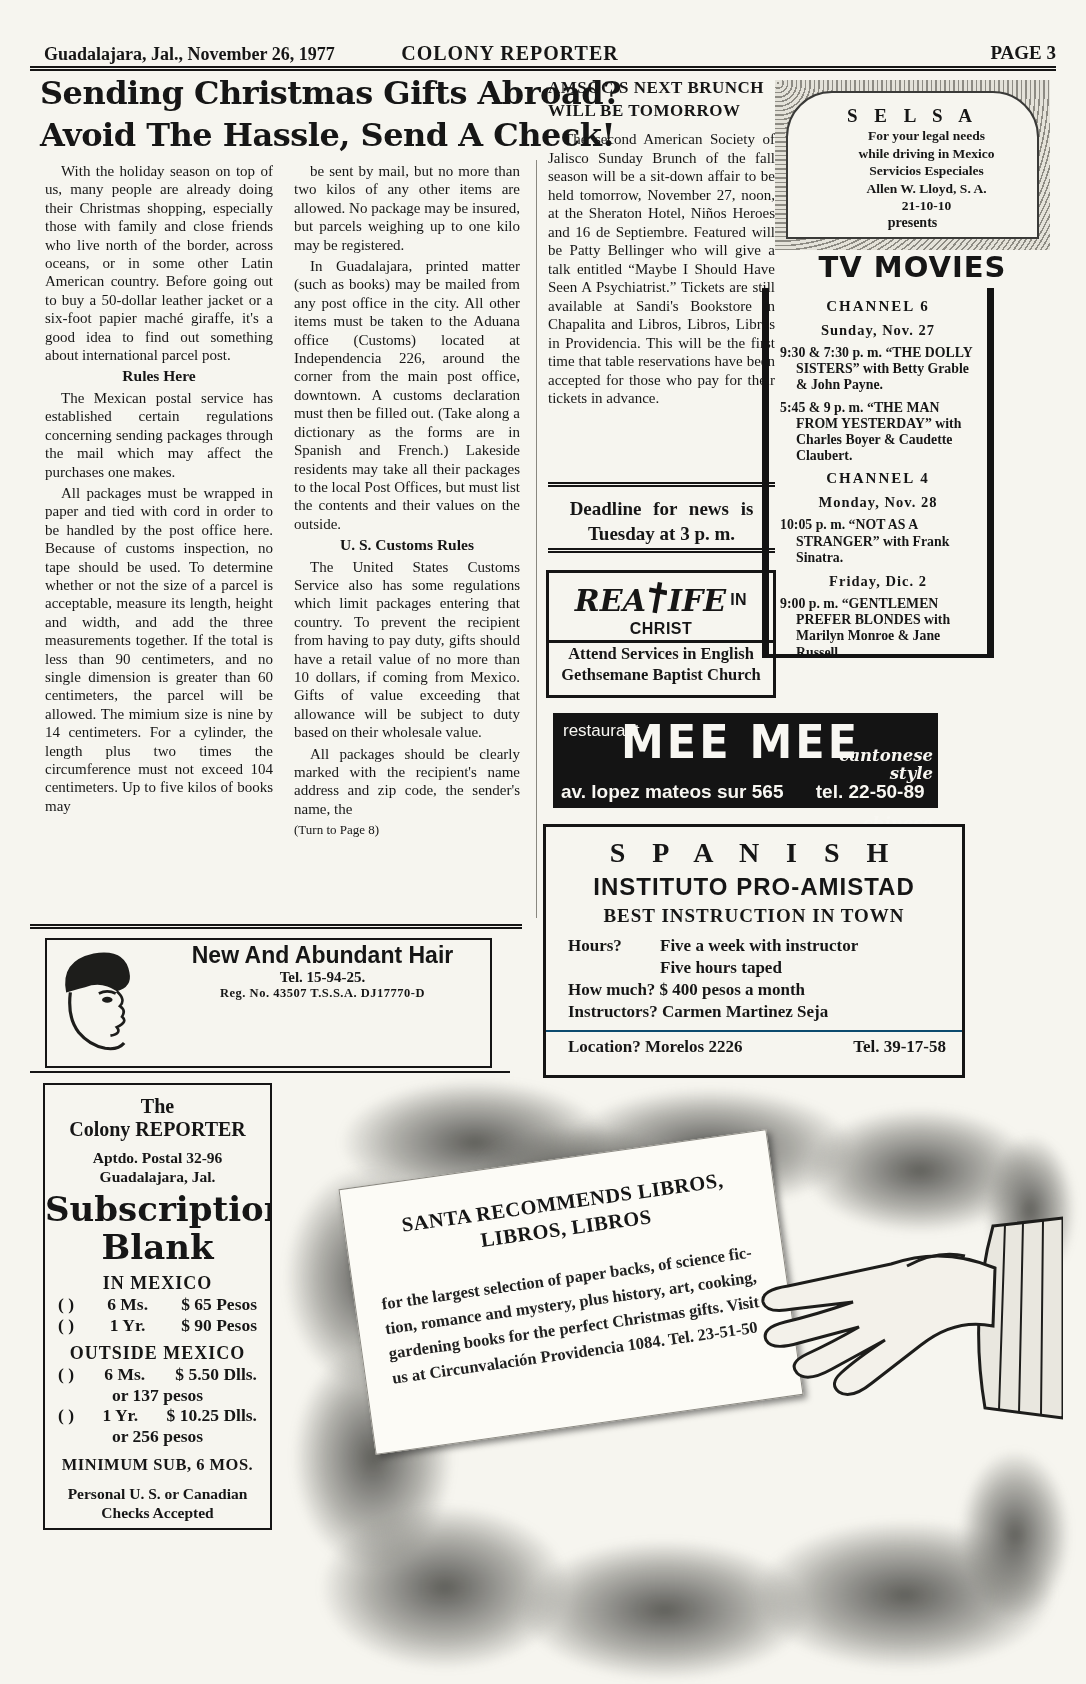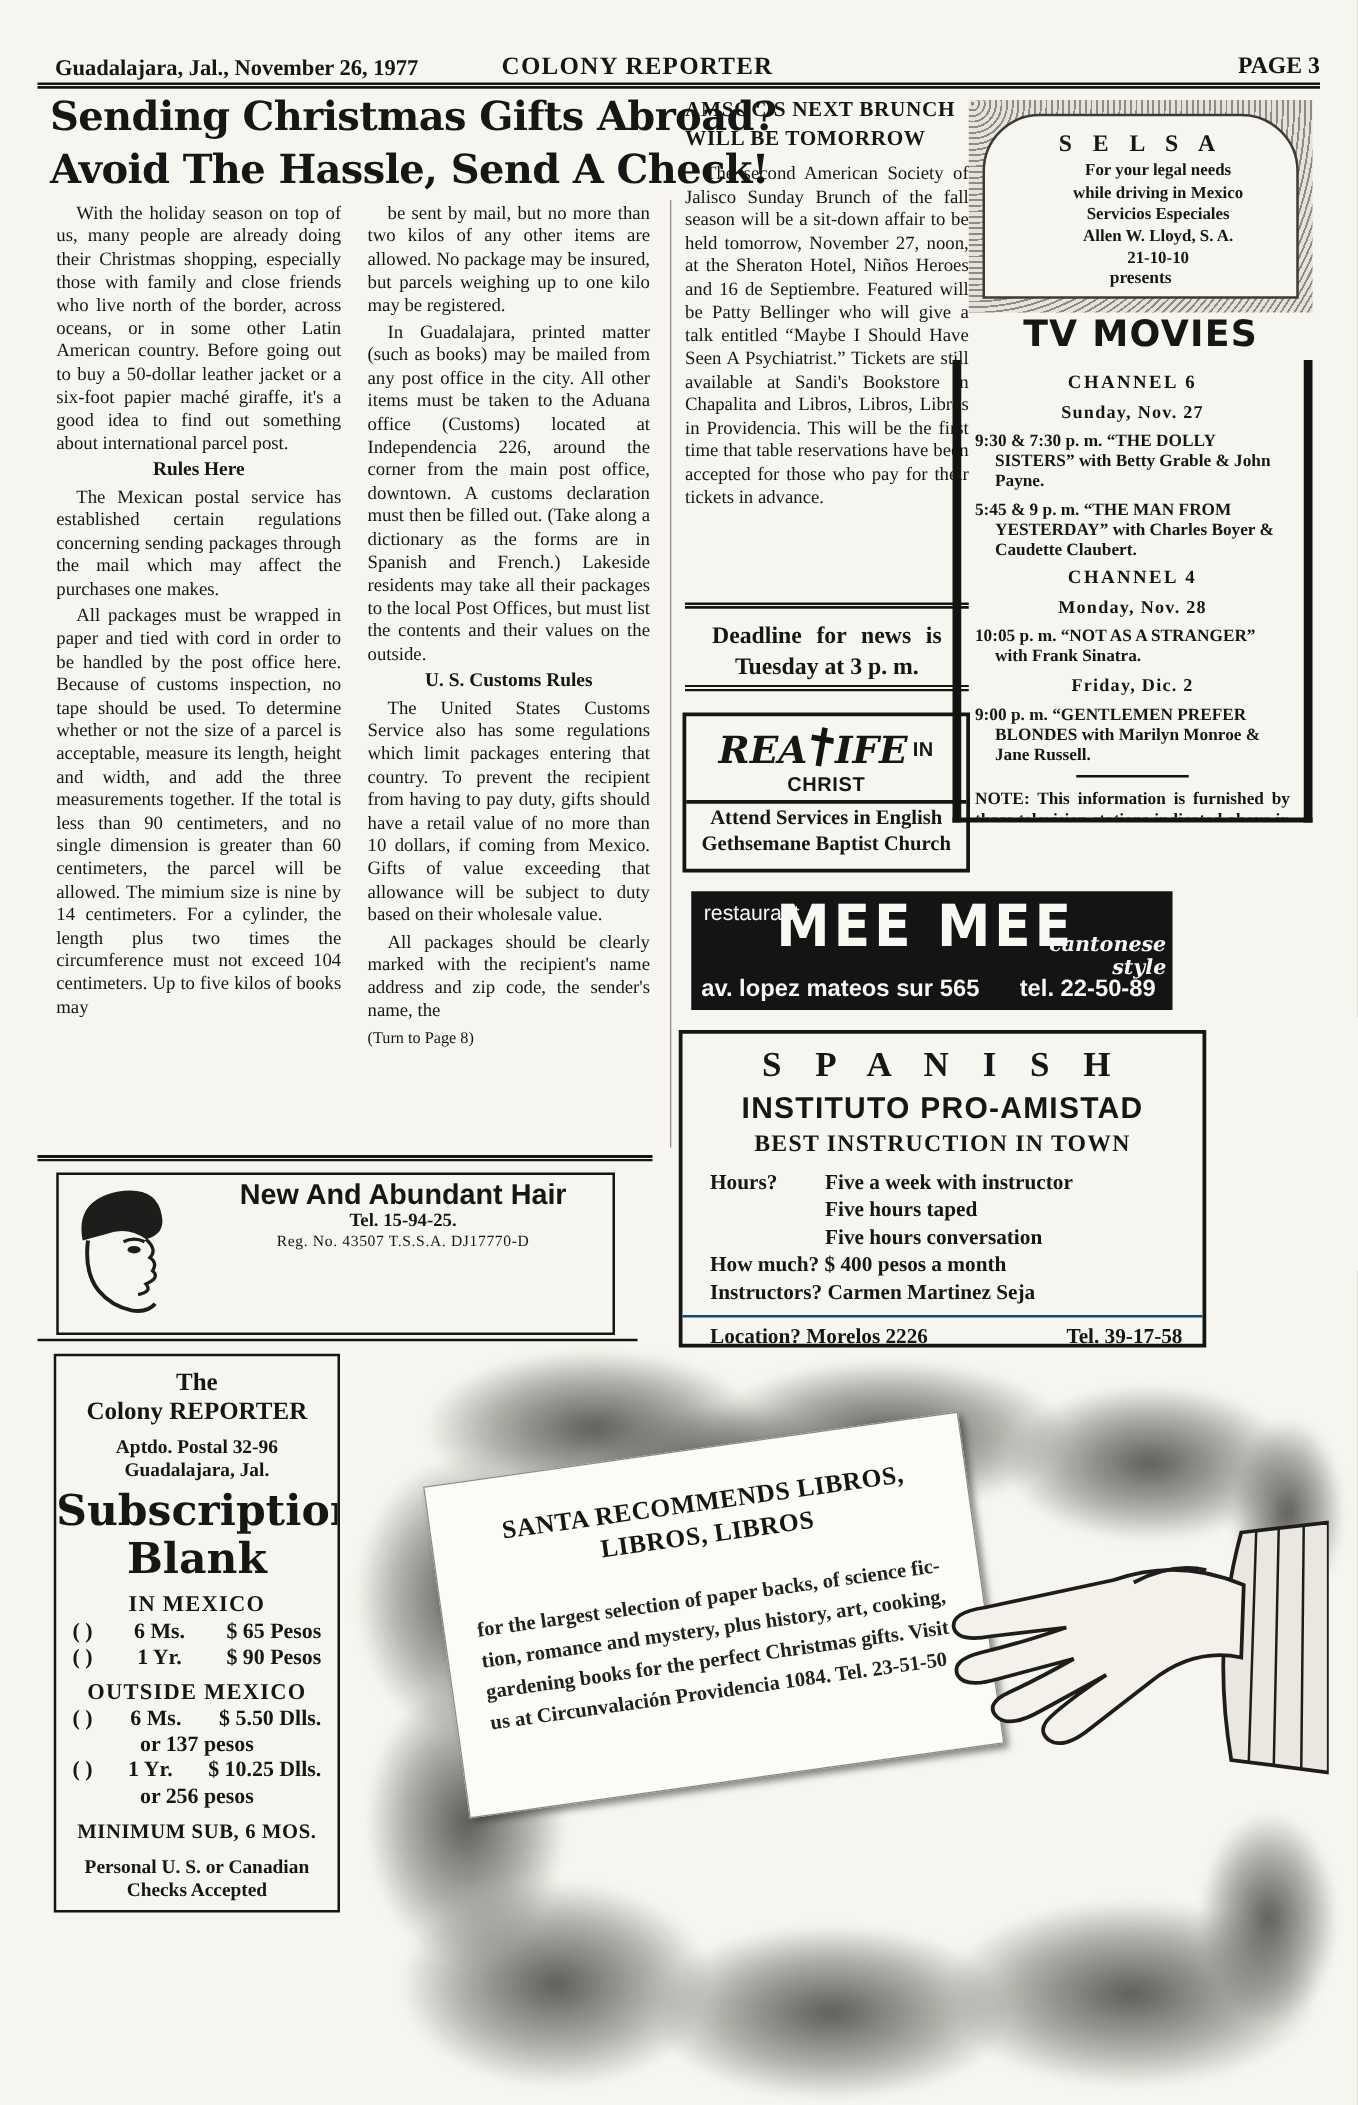--- a/index.html
+++ b/index.html
@@ -51,21 +51,21 @@
   
   .selsa-frame{left:775px;top:80px;width:275px;height:170px;box-sizing:border-box;padding:11px;
     background:repeating-radial-gradient(circle at 3px 3px,#8d8b83 0 1.5px,#e4e2d9 1.5px 4.5px);}
   .selsa-inner{width:100%;height:100%;background:#f6f5ef;border:2px solid #3a3a38;border-radius:46px 46px 0 0;
     box-sizing:border-box;text-align:center;padding-top:12px;}
   .selsa-name{font-size:19px;font-weight:bold;letter-spacing:6px;}
   .selsa-line{font-size:13.5px;line-height:17.5px;font-weight:bold;margin-left:28px;}
   .selsa-presents{font-size:14px;font-weight:bold;}
   .tv-title{left:775px;top:250px;width:275px;text-align:center;font-family:"DejaVu Sans",sans-serif;
     font-weight:bold;font-size:29px;letter-spacing:1px;}
-  .tv-box{left:762px;top:288px;width:288px;height:370px;box-sizing:border-box;
+  .tv-box{left:762px;top:288px;width:232px;height:370px;box-sizing:border-box;
     border-left:7px solid #131313;border-right:7px solid #131313;border-bottom:4px solid #131313;
     padding:4px 11px 6px;overflow:hidden;}
   .tv-channel{text-align:center;font-weight:bold;font-size:15px;letter-spacing:2px;margin:6px 0 2px;}
   .tv-date{text-align:center;font-weight:bold;font-size:14.5px;letter-spacing:1px;margin:7px 0 3px;}
   .tv-entry{font-weight:bold;font-size:13.8px;line-height:16.2px;padding-left:16px;text-indent:-16px;margin:6px 0;}
   .tv-div{width:90px;height:2px;background:#131313;margin:8px auto;}
   .tv-note{font-weight:bold;font-size:13.8px;line-height:17.2px;text-align:justify;margin-top:6px;}
 
   
   .meemee{left:553px;top:713px;width:385px;height:95px;background:#141414;color:#f8f7f2;}
@@ -89,21 +89,21 @@
     justify-content:space-between;font-size:17px;font-weight:bold;}
 
   
   .hairbox{left:45px;top:938px;width:447px;height:130px;border:2px solid #151515;box-sizing:border-box;
     display:flex;overflow:hidden;background:#f6f5ef;}
   .hair-face{width:118px;flex:0 0 auto;padding-top:6px;}
   .hair-main{flex:1;padding:2px 10px 0 0;}
   .hair-headline{text-align:center;font-family:"Liberation Sans",sans-serif;font-weight:bold;font-size:23px;}
   .hair-body{font-size:14.5px;line-height:16px;font-weight:bold;text-align:justify;margin-top:2px;}
   .hair-phone{text-align:center;font-size:15px;font-weight:bold;}
-  .hair-reg{text-align:center;font-size:12.5px;font-weight:normal;letter-spacing:.5px;}
+  .hair-reg{text-align:center;font-size:12.5px;font-weight:bold;letter-spacing:.5px;}
   .hair-foot-rule{left:30px;top:1071px;width:480px;}
 
   
   .subbox{left:43px;top:1083px;width:229px;height:447px;border:2px solid #151515;box-sizing:border-box;
     background:#f6f5ef;text-align:center;overflow:hidden;}
   .sub-paper1{font-size:20px;font-weight:bold;margin-top:10px;}
   .sub-paper2{font-size:20px;font-weight:bold;}
   .sub-addr{font-size:15.5px;font-weight:bold;line-height:19px;margin-top:7px;}
   .sub-title{font-family:"DejaVu Serif",serif;font-size:34px;font-weight:bold;line-height:38px;margin-top:4px;}
   .sub-sect{font-size:18px;font-weight:bold;letter-spacing:1px;margin-top:7px;}
@@ -226,21 +226,20 @@
     </div>
   </div>
 
   <div class="abs spbox">
     <div class="sp-title">S P A N I S H</div>
     <div class="sp-sub">INSTITUTO PRO-AMISTAD</div>
     <div class="sp-tag">BEST INSTRUCTION IN TOWN</div>
     <div class="sp-qa">
       <div><span class="sp-label">Hours?</span><span>Five a week with instructor</span></div>
       <div><span class="sp-label"></span><span>Five hours taped</span></div>
-      <div><span class="sp-label"></span><span>Five hours conversation</span></div>
       <div>How much? $ 400 pesos a month</div>
       <div>Instructors? Carmen Martinez Seja</div>
     </div>
     <div class="sp-foot">
       <span>Location? Morelos 2226</span>
       <span>Tel. 39-17-58</span>
     </div>
   </div>
 
   <div class="abs hairbox">

